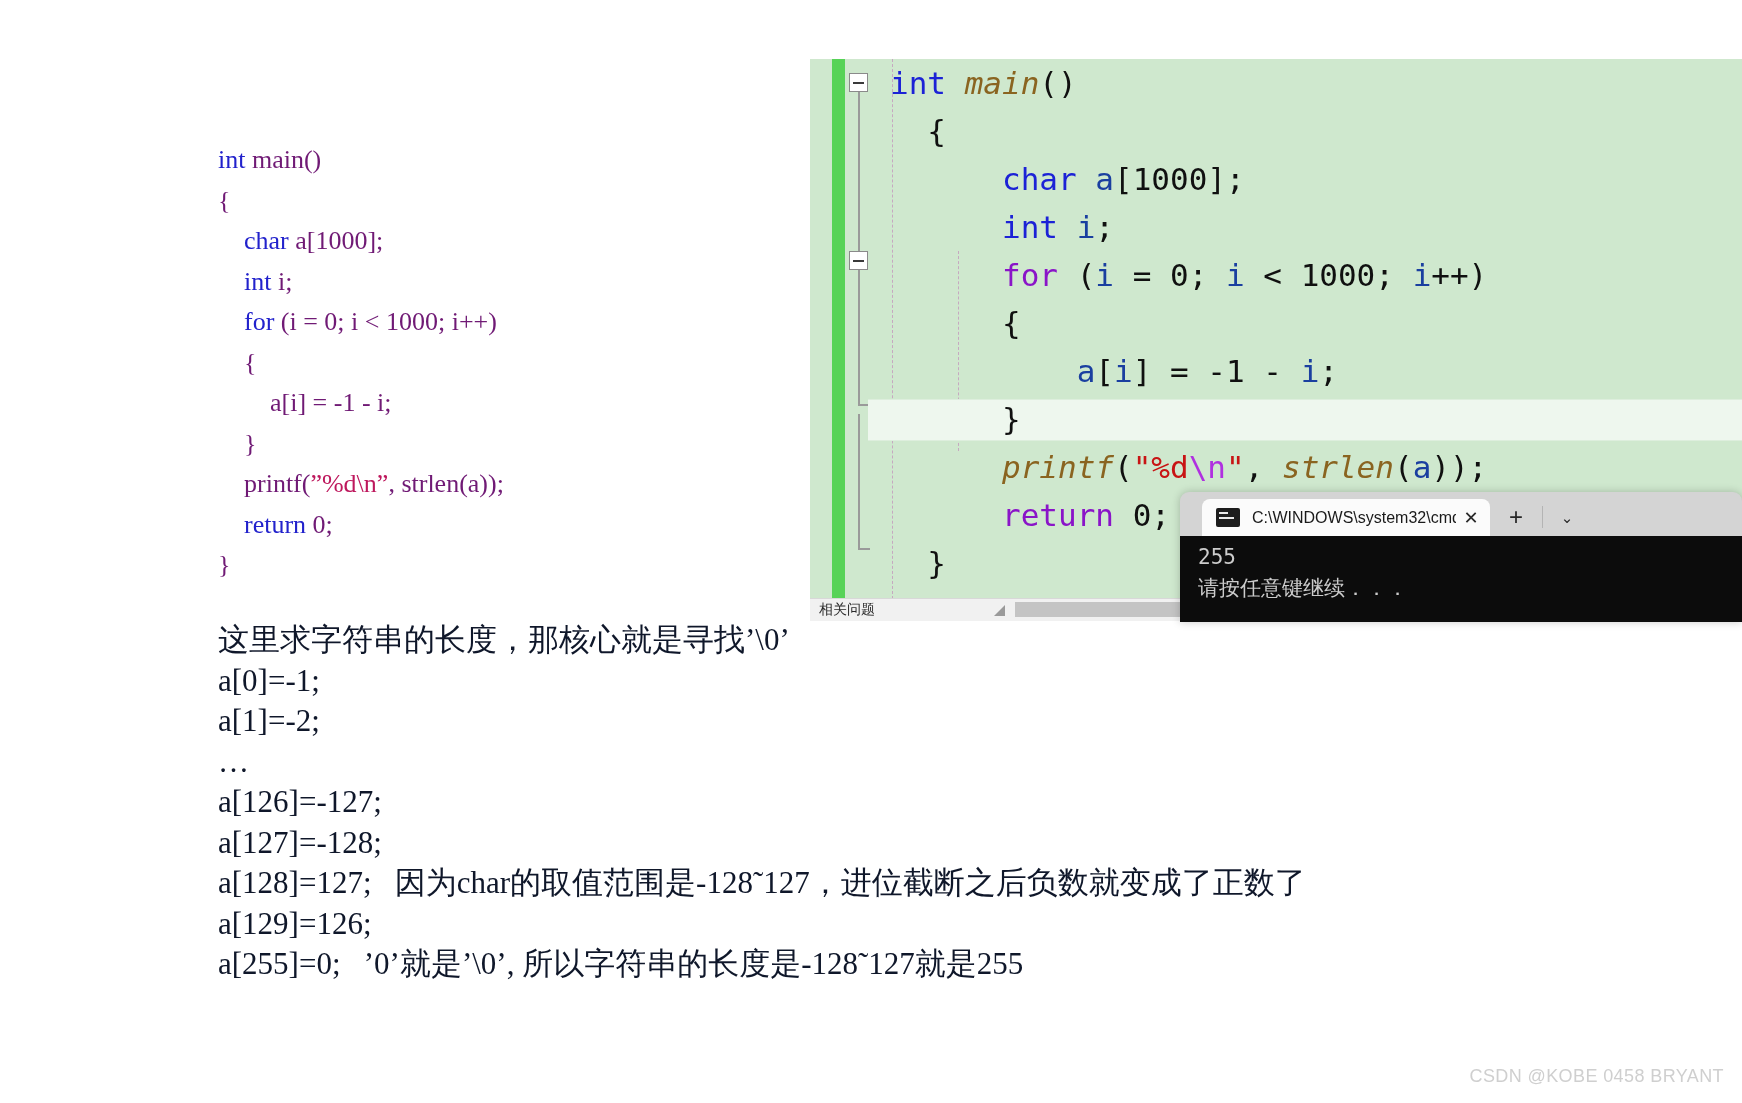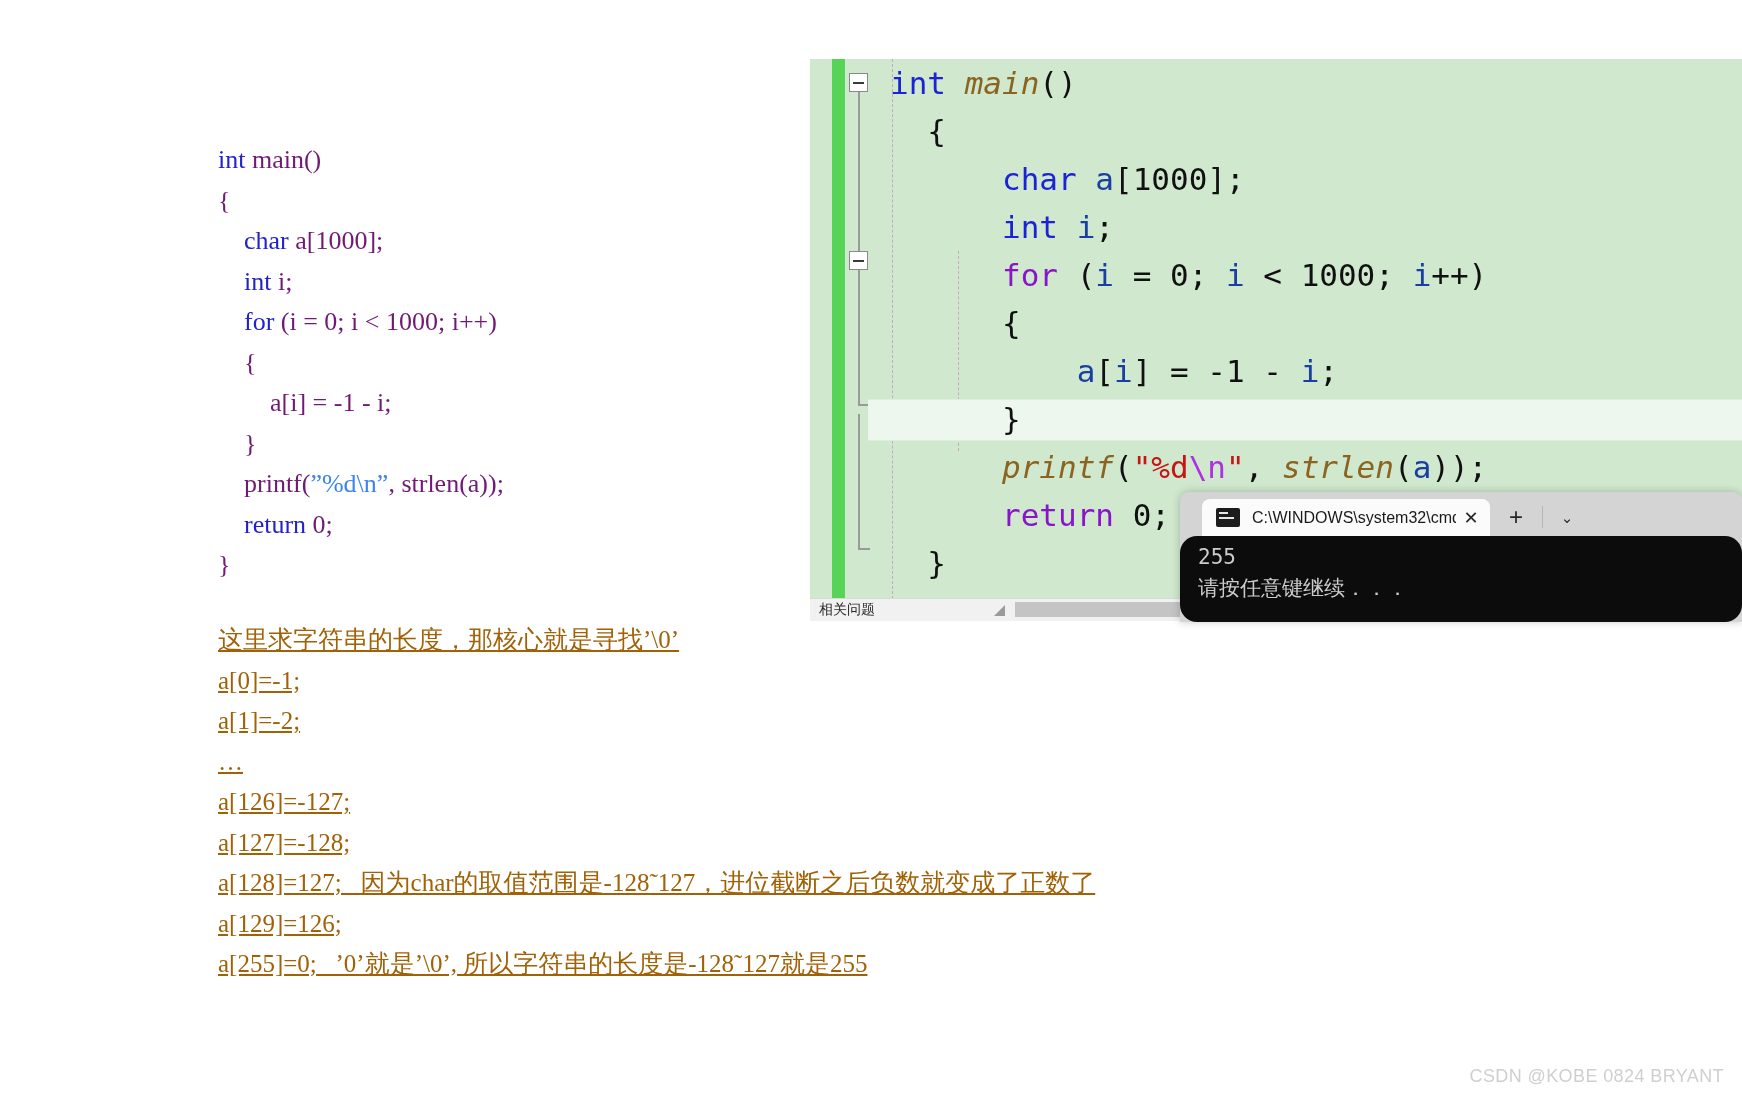--- a/index.html
+++ b/index.html
@@ -12,21 +12,21 @@
 
   
   #left-code{
     position:absolute;left:218px;top:140px;width:520px;
     font-family:"Liberation Serif","DejaVu Serif",serif;
     font-size:26px;line-height:40.5px;color:#1a1a1a;
     white-space:pre;
   }
   #left-code .ln{display:block;height:40.5px;}
   .kw{color:#2222cc;}
-  .str{color:#3b82f6;margin-top:12px;}
+  .str{color:#be185d;margin-top:12px;}
   .pl{color:#701a75;}
 
   
   #editor-panel{
     position:absolute;left:810px;top:59px;width:932px;height:562px;
     background:#ffffff;overflow:hidden;
   }
   #editor-surface{
     position:absolute;left:0;top:0;right:0;height:540px;
     background:#cfe8ce;
@@ -127,35 +127,34 @@
     font-size:24px;color:#262626;text-align:center;line-height:24px;
   }
   #term-divider{
     position:absolute;left:362px;top:14px;width:1px;height:22px;background:#b4b4b4;
   }
   #term-chevron{
     position:absolute;left:372px;top:14px;width:30px;height:24px;
     font-size:15px;color:#262626;text-align:center;line-height:24px;
   }
   #term-body{
-    position:absolute;left:0;top:44px;width:100%;height:86px;background:#0c0c0c;border-radius:17px;
+    position:absolute;left:0;top:44px;width:100%;height:86px;background:#0c0c0c;
   }
   #term-lines{
     position:absolute;left:18px;top:6px;
     font-family:"DejaVu Sans Mono","Liberation Mono",monospace;
     font-size:21px;line-height:31px;color:#cccccc;white-space:pre;
   }
 
   
   #notes{
     position:absolute;left:218px;top:620px;width:1300px;
     font-family:"Liberation Serif","DejaVu Serif",serif;
-    font-size:25px;line-height:40.5px;color:#a16207;
+    font-size:31px;line-height:40.5px;color:#0f172a;
     white-space:pre;
-    text-decoration:underline;
   }
   #notes .nl{display:block;height:40.5px;}
 
   
   #watermark{
     position:absolute;right:18px;bottom:16px;
     font-family:"Liberation Sans","DejaVu Sans",sans-serif;
     font-size:18px;color:#cfcfcf;letter-spacing:0.4px;
   }
 </style>
@@ -206,13 +205,13 @@
     <div id="term-divider"></div>
     <div id="term-chevron">⌄</div>
   </div>
   <div id="term-body">
     <div id="term-lines"><div>255</div><div>请按任意键继续．．．</div></div>
   </div>
 </div>
 
 <div id="notes"><span class="nl">这里求字符串的长度，那核心就是寻找’\0’</span><span class="nl">a[0]=-1;</span><span class="nl">a[1]=-2;</span><span class="nl">…</span><span class="nl">a[126]=-127;</span><span class="nl">a[127]=-128;</span><span class="nl">a[128]=127;   因为char的取值范围是-128˜127，进位截断之后负数就变成了正数了</span><span class="nl">a[129]=126;</span><span class="nl">a[255]=0;   ’0’就是’\0’, 所以字符串的长度是-128˜127就是255</span></div>
 
-<div id="watermark">CSDN @KOBE 0824 BRYANT</div>
+<div id="watermark">CSDN @KOBE 0458 BRYANT</div>
 
 </body></html>

